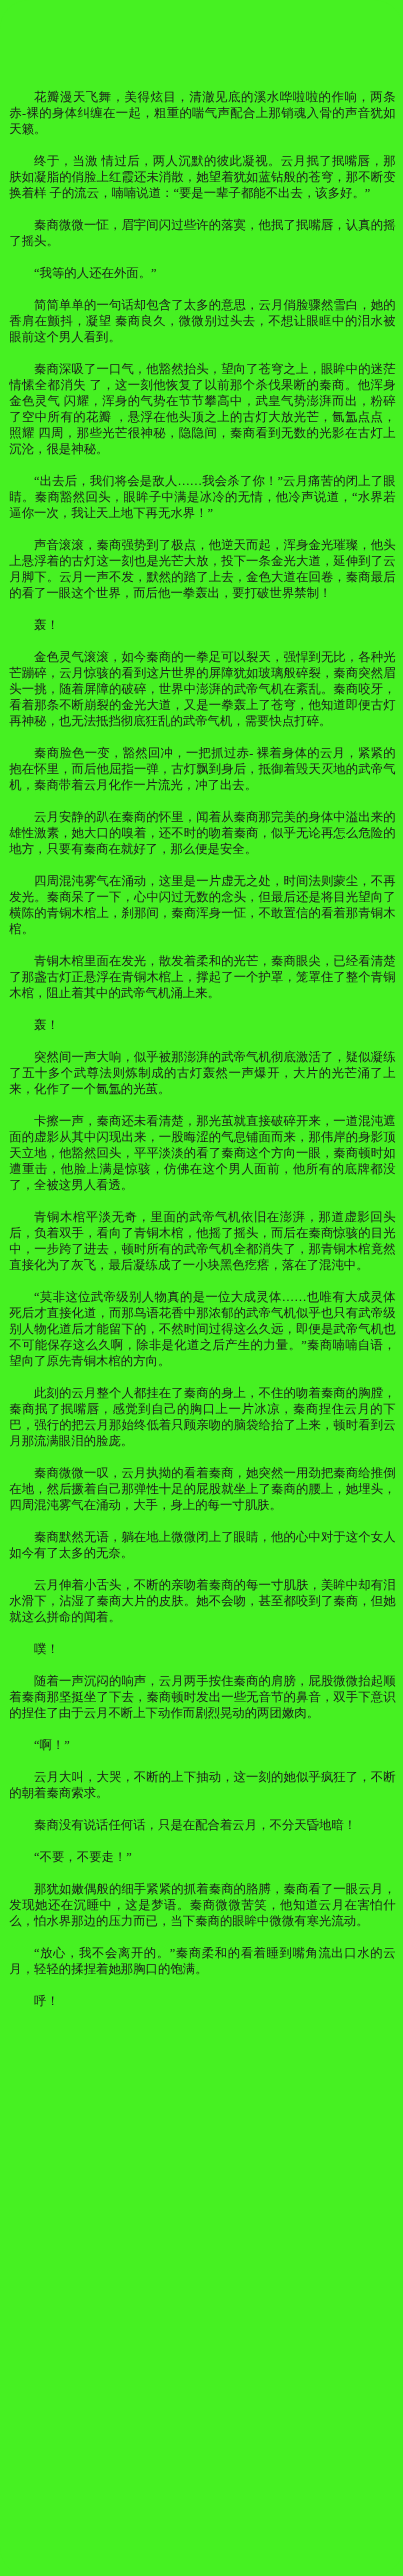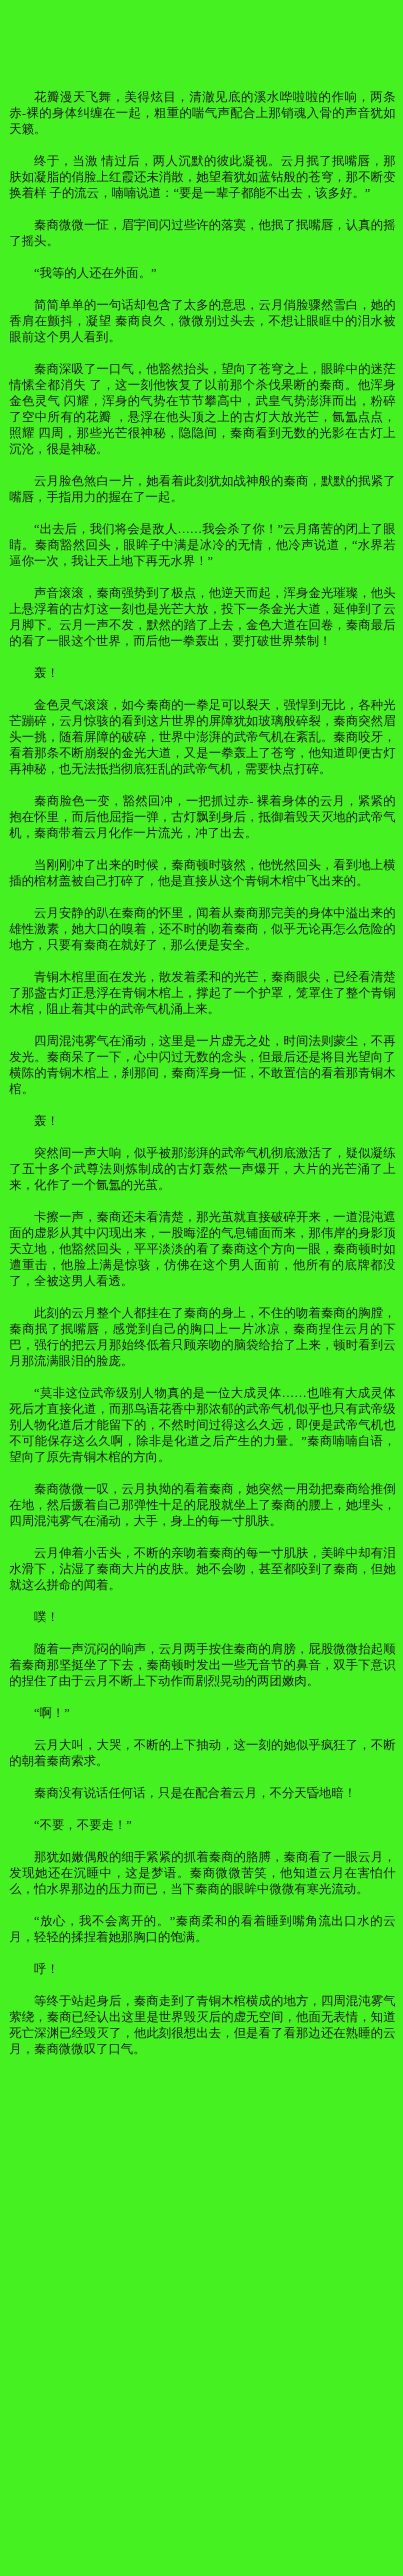--- a/index.html
+++ b/index.html
@@ -32,43 +32,42 @@
 <body style="background-color: rgb(70, 241, 34);">
 
 <div class="page" style="background-color: rgb(70, 241, 34); color: rgb(27, 27, 27);">
   <div class="text-body">
       <p class="para">花瓣漫天飞舞，美得炫目，清澈见底的溪水哗啦啦的作响，两条赤-裸的身体纠缠在一起，粗重的喘气声配合上那销魂入骨的声音犹如天籁。</p>
       <p class="para">终于，当激 情过后，两人沉默的彼此凝视。云月抿了抿嘴唇，那肤如凝脂的俏脸上红霞还未消散，她望着犹如蓝钻般的苍穹，那不断变换着样 子的流云，喃喃说道：“要是一辈子都能不出去，该多好。”</p>
       <p class="para">秦商微微一怔，眉宇间闪过些许的落寞，他抿了抿嘴唇，认真的摇了摇头。</p>
       <p class="para">“我等的人还在外面。”</p>
       <p class="para">简简单单的一句话却包含了太多的意思，云月俏脸骤然雪白，她的香肩在颤抖，凝望 秦商良久，微微别过头去，不想让眼眶中的泪水被眼前这个男人看到。</p>
       <p class="para">秦商深吸了一口气，他豁然抬头，望向了苍穹之上，眼眸中的迷茫情愫全都消失 了，这一刻他恢复了以前那个杀伐果断的秦商。他浑身金色灵气 闪耀，浑身的气势在节节攀高中，武皇气势澎湃而出，粉碎了空中所有的花瓣 ，悬浮在他头顶之上的古灯大放光芒，氤氲点点，照耀 四周，那些光芒很神秘，隐隐间，秦商看到无数的光影在古灯上沉沦，很是神秘。</p>
-      <p class="para">云月脸色煞白一片，她看着此刻犹如战神般的秦商，默默的抿紧了嘴唇，手指用力的握在了一起。</p>
       <p class="para">“出去后，我们将会是敌人……我会杀了你！”云月痛苦的闭上了眼睛。秦商豁然回头，眼眸子中满是冰冷的无情，他冷声说道，“水界若逼你一次，我让天上地下再无水界！”</p>
       <p class="para">声音滚滚，秦商强势到了极点，他逆天而起，浑身金光璀璨，他头上悬浮着的古灯这一刻也是光芒大放，投下一条金光大道，延伸到了云月脚下。云月一声不发，默然的踏了上去，金色大道在回卷，秦商最后的看了一眼这个世界，而后他一拳轰出，要打破世界禁制！</p>
       <p class="para">轰！</p>
       <p class="para">金色灵气滚滚，如今秦商的一拳足可以裂天，强悍到无比，各种光芒蹦碎，云月惊骇的看到这片世界的屏障犹如玻璃般碎裂，秦商突然眉头一挑，随着屏障的破碎，世界中澎湃的武帝气机在紊乱。秦商咬牙，看着那条不断崩裂的金光大道，又是一拳轰上了苍穹，他知道即便古灯再神秘，也无法抵挡彻底狂乱的武帝气机，需要快点打碎。</p>
       <p class="para">秦商脸色一变，豁然回冲，一把抓过赤- 裸着身体的云月，紧紧的抱在怀里，而后他屈指一弹，古灯飘到身后，抵御着毁天灭地的武帝气机，秦商带着云月化作一片流光，冲了出去。</p>
-      <p class="para">当刚刚冲了出来的时候，秦商顿时骇然，他恍然回头，看到地上横插的棺材盖被自己打碎了，他是直接从这个青铜木棺中飞出来的。</p>
       <p class="para">云月安静的趴在秦商的怀里，闻着从秦商那完美的身体中溢出来的雄性激素，她大口的嗅着，还不时的吻着秦商，似乎无论再怎么危险的地方，只要有秦商在就好了，那么便是安全。</p>
+      <p class="para">四周混沌雾气在涌动，这里是一片虚无之处，时间法则蒙尘，不再发光。秦商呆了一下，心中闪过无数的念头，但最后还是将目光望向了横陈的青铜木棺上，刹那间，秦商浑身一怔，不敢置信的看着那青铜木棺。</p>
       <p class="para">青铜木棺里面在发光，散发着柔和的光芒，秦商眼尖，已经看清楚了那盏古灯正悬浮在青铜木棺上，撑起了一个护罩，笼罩住了整个青铜木棺，阻止着其中的武帝气机涌上来。</p>
-      <p class="para">四周混沌雾气在涌动，这里是一片虚无之处，时间法则蒙尘，不再发光。秦商呆了一下，心中闪过无数的念头，但最后还是将目光望向了横陈的青铜木棺上，刹那间，秦商浑身一怔，不敢置信的看着那青铜木棺。</p>
       <p class="para">轰！</p>
       <p class="para">突然间一声大响，似乎被那澎湃的武帝气机彻底激活了，疑似凝练了五十多个武尊法则炼制成的古灯轰然一声爆开，大片的光芒涌了上来，化作了一个氤氲的光茧。</p>
       <p class="para">卡擦一声，秦商还未看清楚，那光茧就直接破碎开来，一道混沌遮面的虚影从其中闪现出来，一股晦涩的气息铺面而来，那伟岸的身影顶天立地，他豁然回头，平平淡淡的看了秦商这个方向一眼，秦商顿时如遭重击，他脸上满是惊骇，仿佛在这个男人面前，他所有的底牌都没了，全被这男人看透。</p>
+      <p class="para">青铜木棺平淡无奇，里面的武帝气机依旧在澎湃，那道虚影回头后，负着双手，看向了青铜木棺，他摇了摇头，而后在秦商惊骇的目光中，一步跨了进去，顿时所有的武帝气机全都消失了，那青铜木棺竟然直接化为了灰飞，最后凝练成了一小块黑色疙瘩，落在了混沌中。</p>
+      <p class="para">“莫非这位武帝级别人物真的是一位大成灵体……也唯有大成灵体死后才直接化道，而那鸟语花香中那浓郁的武帝气机似乎也只有武帝级别人物化道后才能留下的，不然时间过得这么久远，即便是武帝气机也不可能保存这么久啊，除非是化道之后产生的力量。”秦商喃喃自语，望向了原先青铜木棺的方向。</p>
       <p class="para">此刻的云月整个人都挂在了秦商的身上，不住的吻着秦商的胸膛，秦商抿了抿嘴唇，感觉到自己的胸口上一片冰凉，秦商捏住云月的下巴，强行的把云月那始终低着只顾亲吻的脑袋给抬了上来，顿时看到云月那流满眼泪的脸庞。</p>
-      <p class="para">“莫非这位武帝级别人物真的是一位大成灵体……也唯有大成灵体死后才直接化道，而那鸟语花香中那浓郁的武帝气机似乎也只有武帝级别人物化道后才能留下的，不然时间过得这么久远，即便是武帝气机也不可能保存这么久啊，除非是化道之后产生的力量。”秦商喃喃自语，望向了原先青铜木棺的方向。</p>
       <p class="para">秦商微微一叹，云月执拗的看着秦商，她突然一用劲把秦商给推倒在地，然后撅着自己那弹性十足的屁股就坐上了秦商的腰上，她埋头，四周混沌雾气在涌动，大手，身上的每一寸肌肤。</p>
+      <p class="para">秦商默然无语，躺在地上微微闭上了眼睛，他的心中对于这个女人如今有了太多的无奈。</p>
       <p class="para">云月伸着小舌头，不断的亲吻着秦商的每一寸肌肤，美眸中却有泪水滑下，沾湿了秦商大片的皮肤。她不会吻，甚至都咬到了秦商，但她就这么拼命的闻着。</p>
       <p class="para">噗！</p>
       <p class="para">随着一声沉闷的响声，云月两手按住秦商的肩膀，屁股微微抬起顺着秦商那坚挺坐了下去，秦商顿时发出一些无音节的鼻音，双手下意识的捏住了由于云月不断上下动作而剧烈晃动的两团嫩肉。</p>
       <p class="para">“啊！”</p>
       <p class="para">云月大叫，大哭，不断的上下抽动，这一刻的她似乎疯狂了，不断的朝着秦商索求。</p>
       <p class="para">秦商没有说话任何话，只是在配合着云月，不分天昏地暗！</p>
       <p class="para">“不要，不要走！”</p>
       <p class="para">那犹如嫩偶般的细手紧紧的抓着秦商的胳膊，秦商看了一眼云月，发现她还在沉睡中，这是梦语。秦商微微苦笑，他知道云月在害怕什么，怕水界那边的压力而已，当下秦商的眼眸中微微有寒光流动。</p>
       <p class="para">“放心，我不会离开的。”秦商柔和的看着睡到嘴角流出口水的云月，轻轻的揉捏着她那胸口的饱满。</p>
       <p class="para">呼！</p>
-      <p class="para">等终于站起身后，秦商走到了青铜木棺横成的地方，四周混沌雾气萦绕，秦商已经认出这里是世界毁灭后的虚无空间，他面无表情，知道死亡深渊已经毁灭了，他此刻很想出去，但是看了看那边还在熟睡的云月，秦商微微叹了口气。</p>
     </div>
 
 </div>
 
 
 </body></html>

